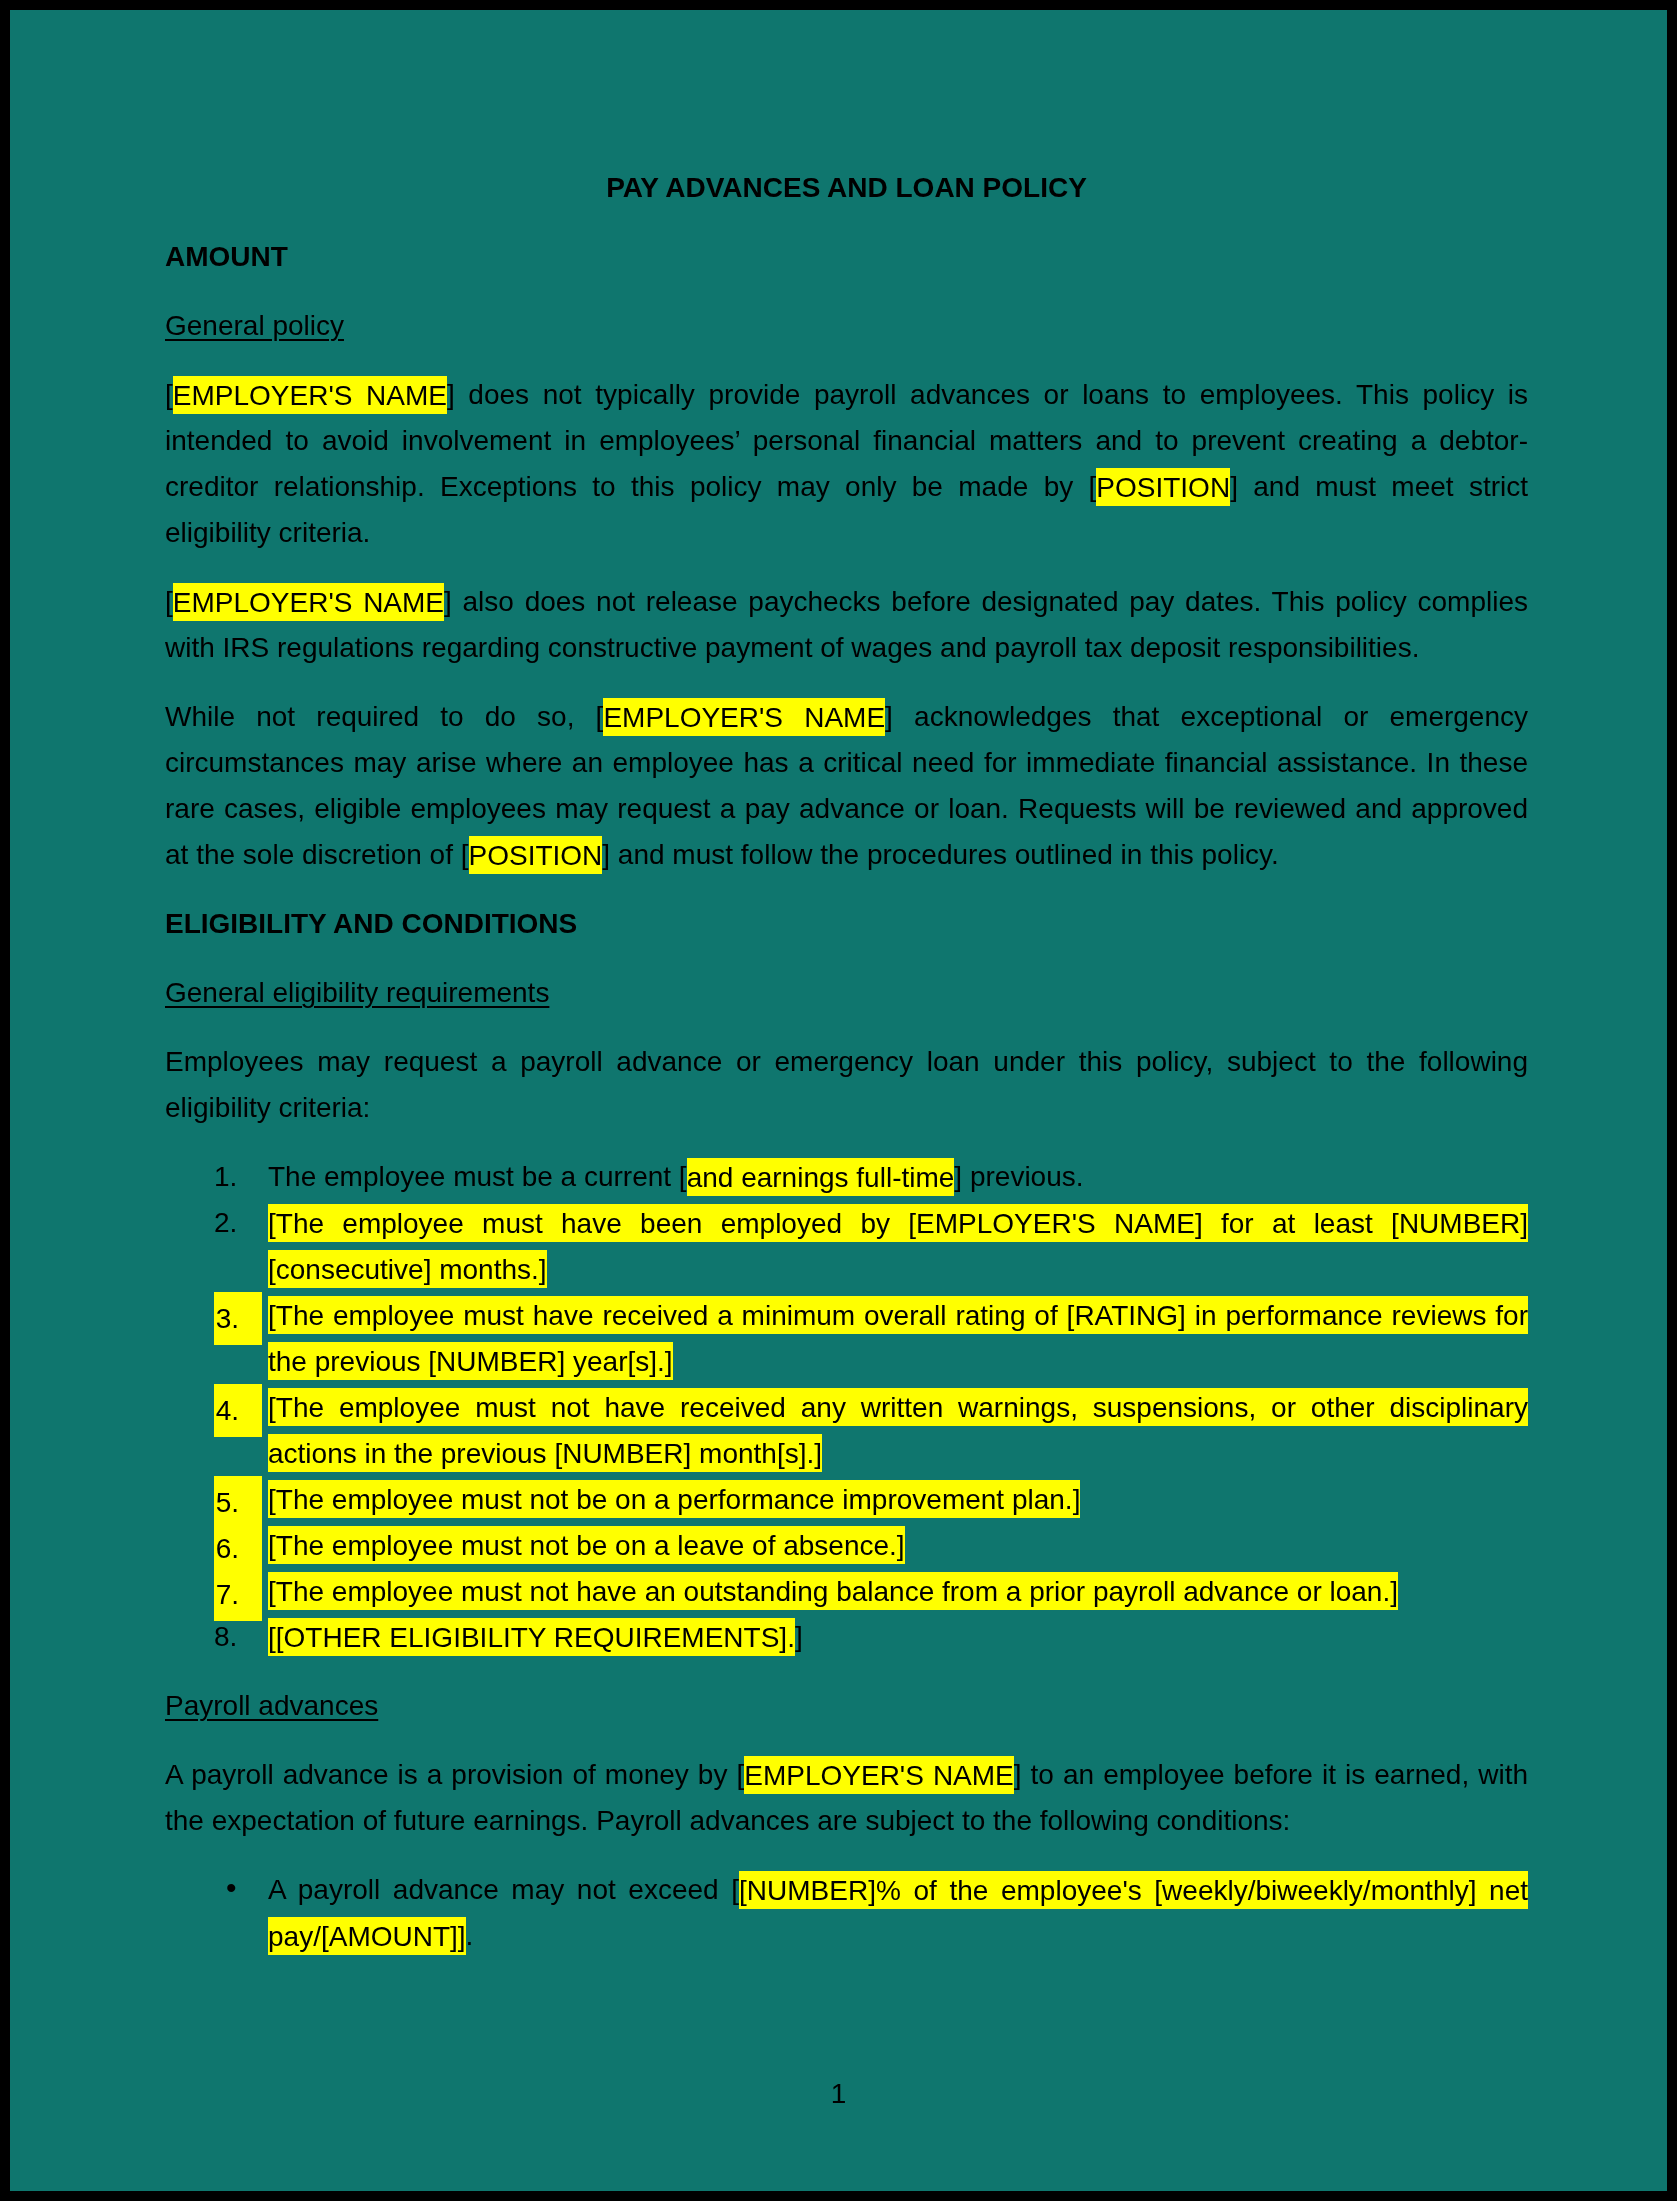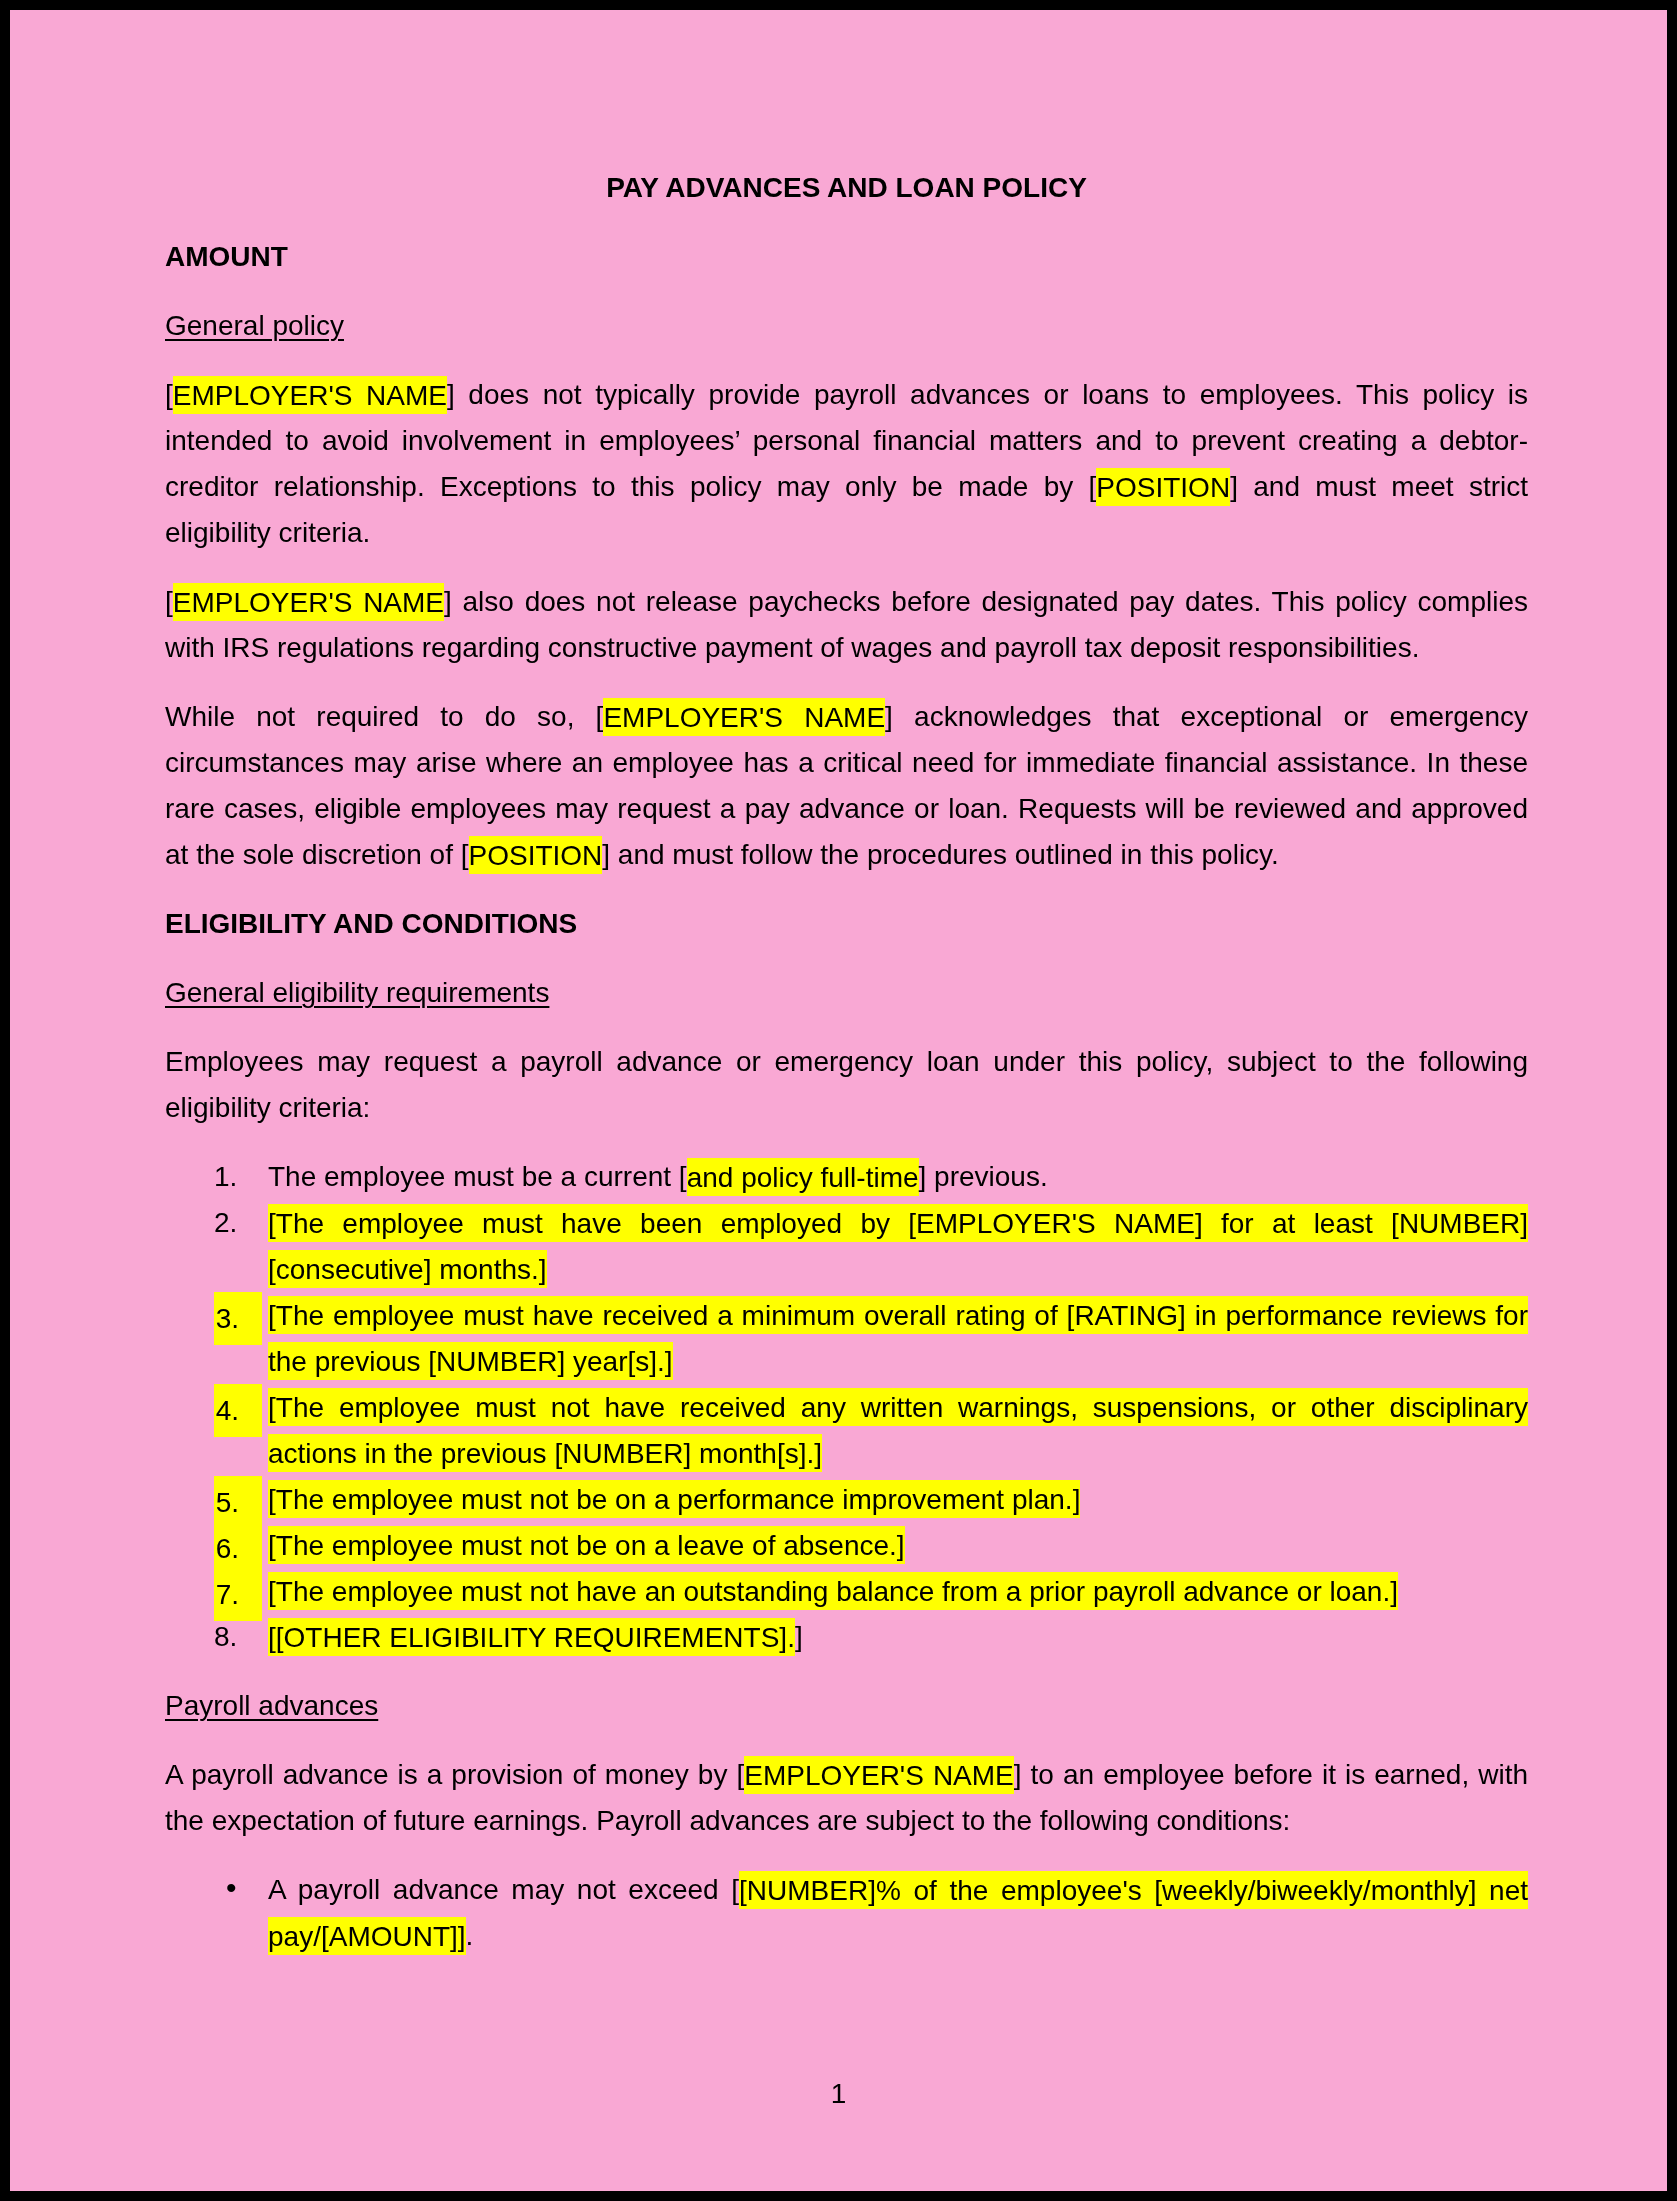--- a/index.html
+++ b/index.html
@@ -1,21 +1,21 @@
 <!DOCTYPE html>
 <html style="font-size:14px"><head>
 <meta charset="utf-8">
 <style>
   html, body { margin: 0; padding: 0; background: #ffffff; }
   .page {
     position: relative;
     width: 1677px;
     height: 2201px;
     box-sizing: border-box;
-    background: #f9a8d4;
+    background: #0f766e;
     border: 10.6px solid #000000;
     overflow: hidden;
     font-family: "Liberation Sans", sans-serif;
     color: #000000;
   }
   .content {
     padding: 155px 139px 0 155px;
     font-size: 28px;
     line-height: 46px;
   }
@@ -76,21 +76,21 @@
 
     <div class="block h-bold">ELIGIBILITY AND CONDITIONS</div>
 
     <div class="block"><span class="h-underline">General eligibility requirements</span></div>
 
     <p class="block para"><span>Employees may request a payroll advance or emergency loan under this policy, subject to the following eligibility criteria:</span></p>
 
     <div class="list">
       <div class="li">
         <span class="num">1.</span>
-        <span class="li-text"><span>The employee must be a current [</span><span class="hl">and policy full-time</span><span>] previous.</span></span>
+        <span class="li-text"><span>The employee must be a current [</span><span class="hl">and earnings full-time</span><span>] previous.</span></span>
       </div>
       <div class="li">
         <span class="num">2.</span>
         <span class="li-text"><span class="hl">[The employee must have been employed by [EMPLOYER'S NAME] for at least [NUMBER] [consecutive] months.]</span></span>
       </div>
       <div class="li">
         <span class="num hl-num">3.</span>
         <span class="li-text"><span class="hl">[The employee must have received a minimum overall rating of [RATING] in performance reviews for the previous [NUMBER] year[s].]</span></span>
       </div>
       <div class="li">

